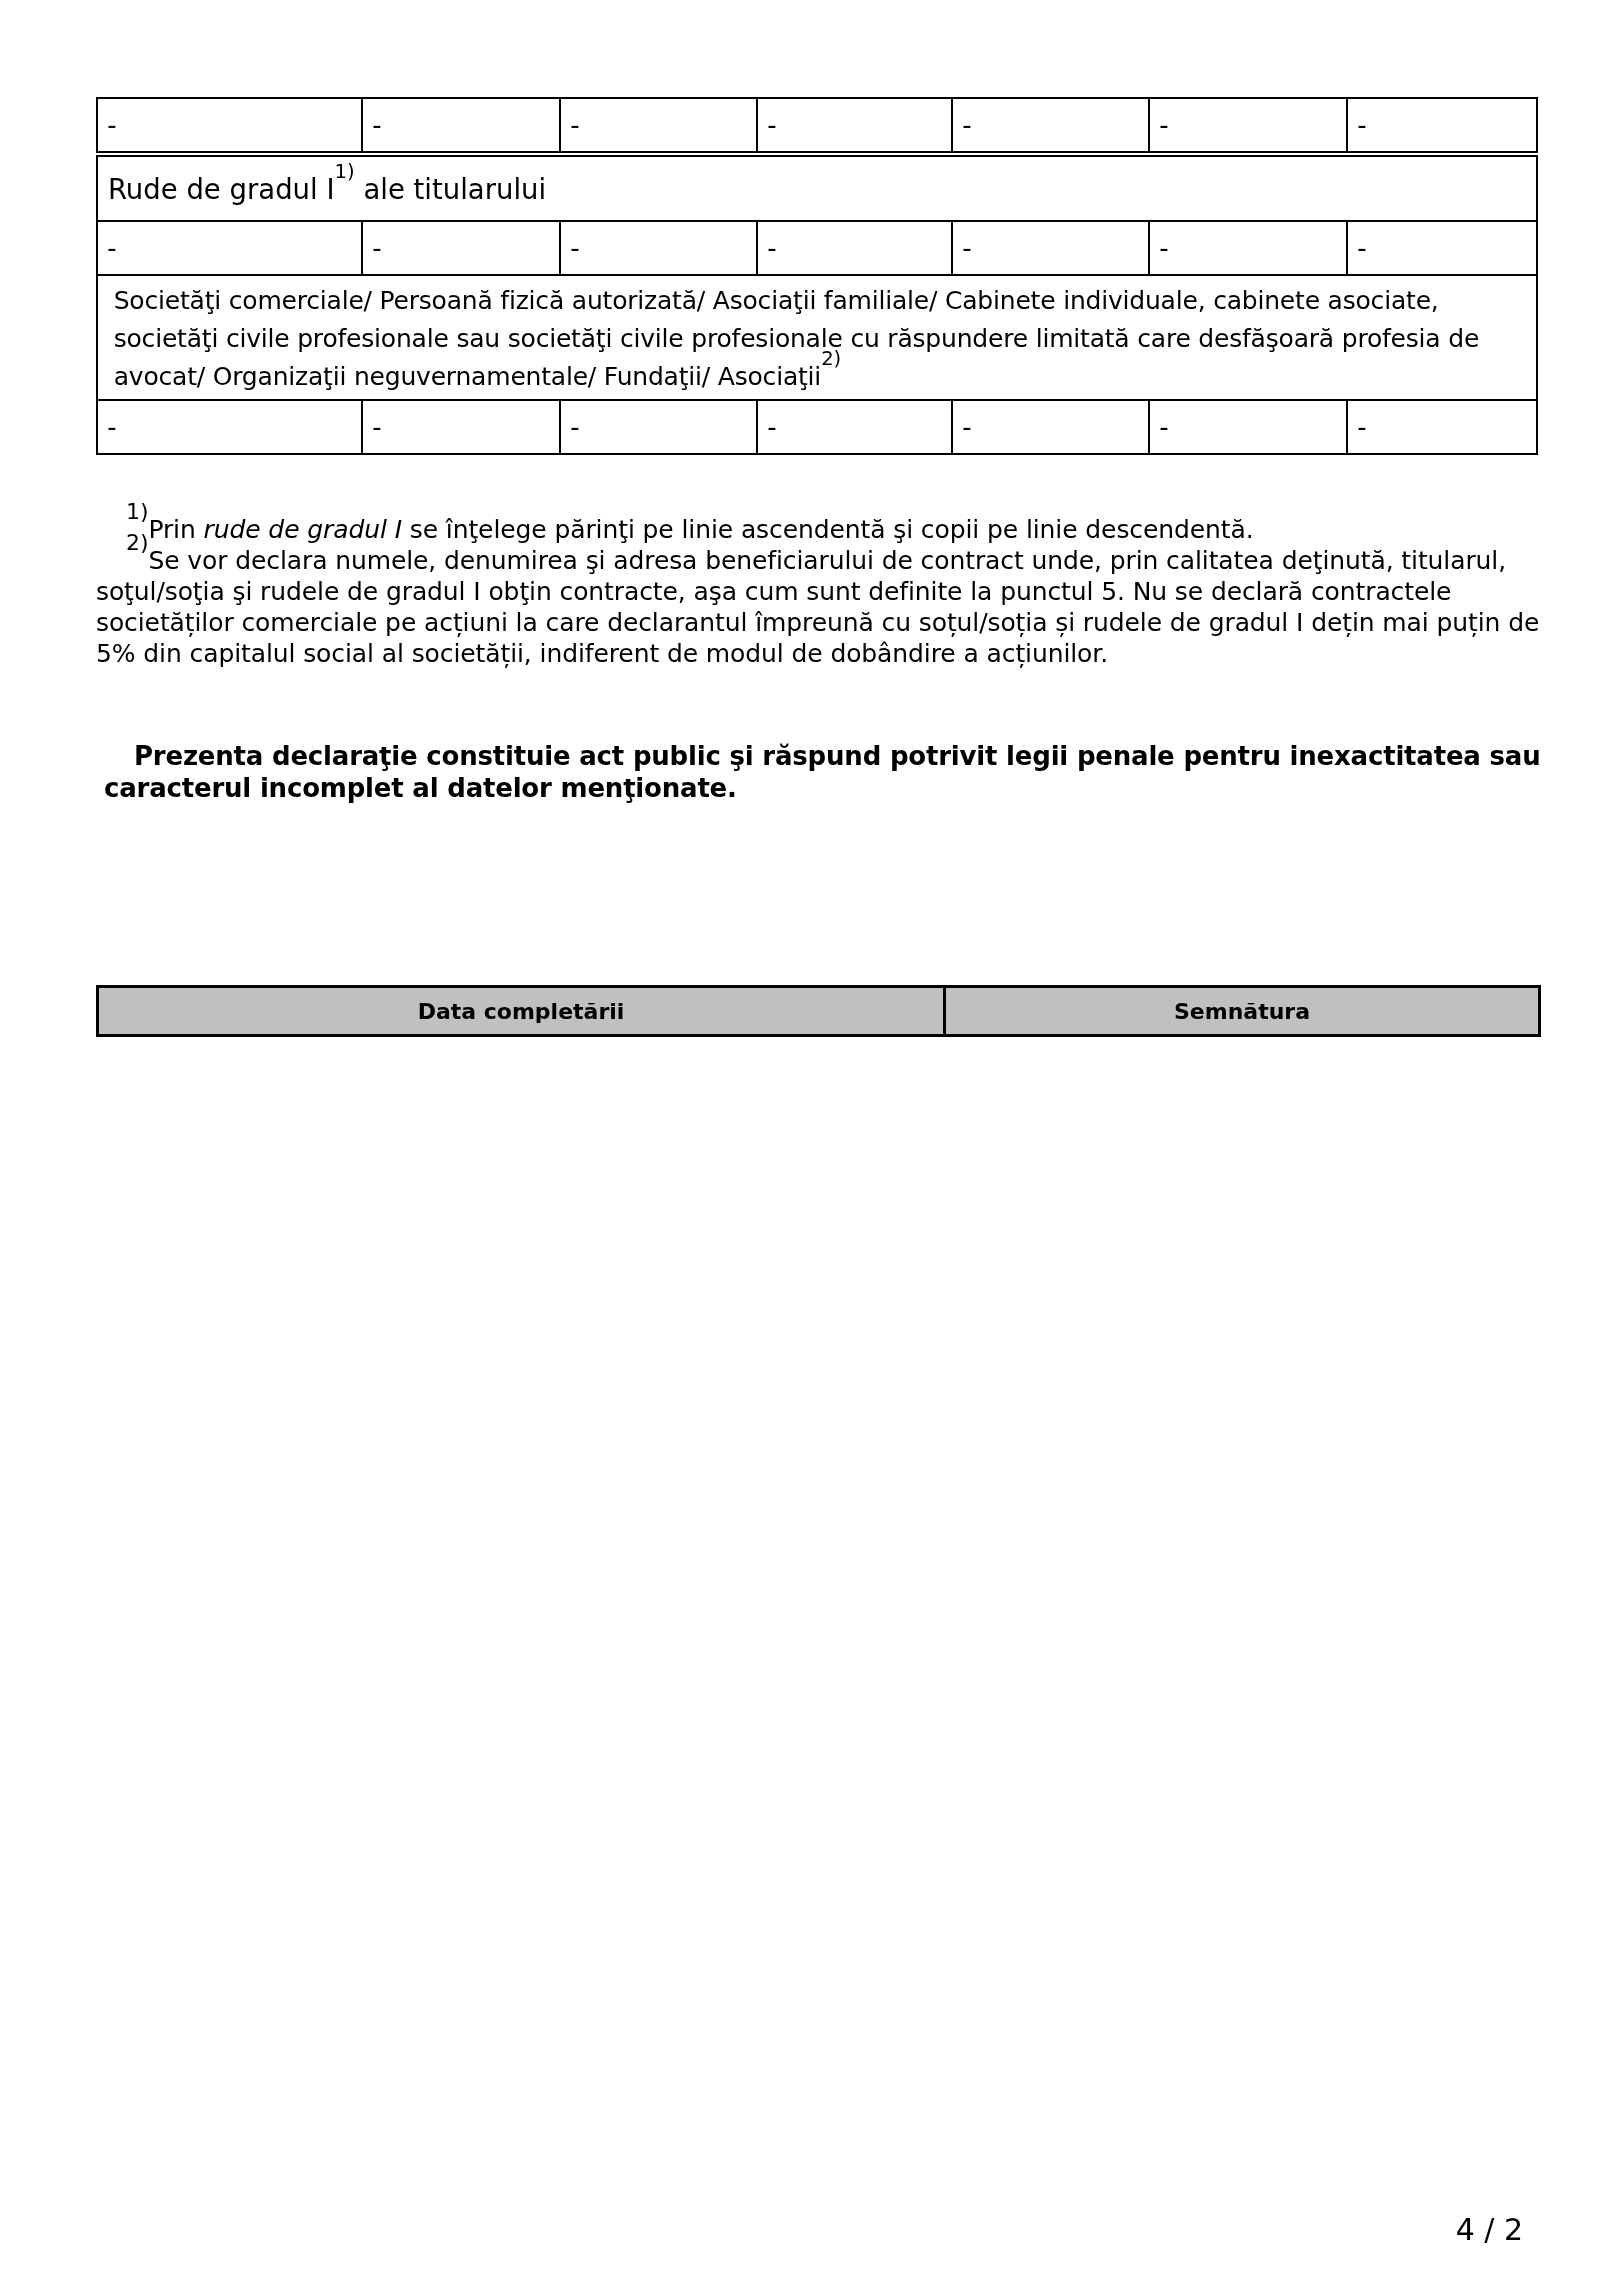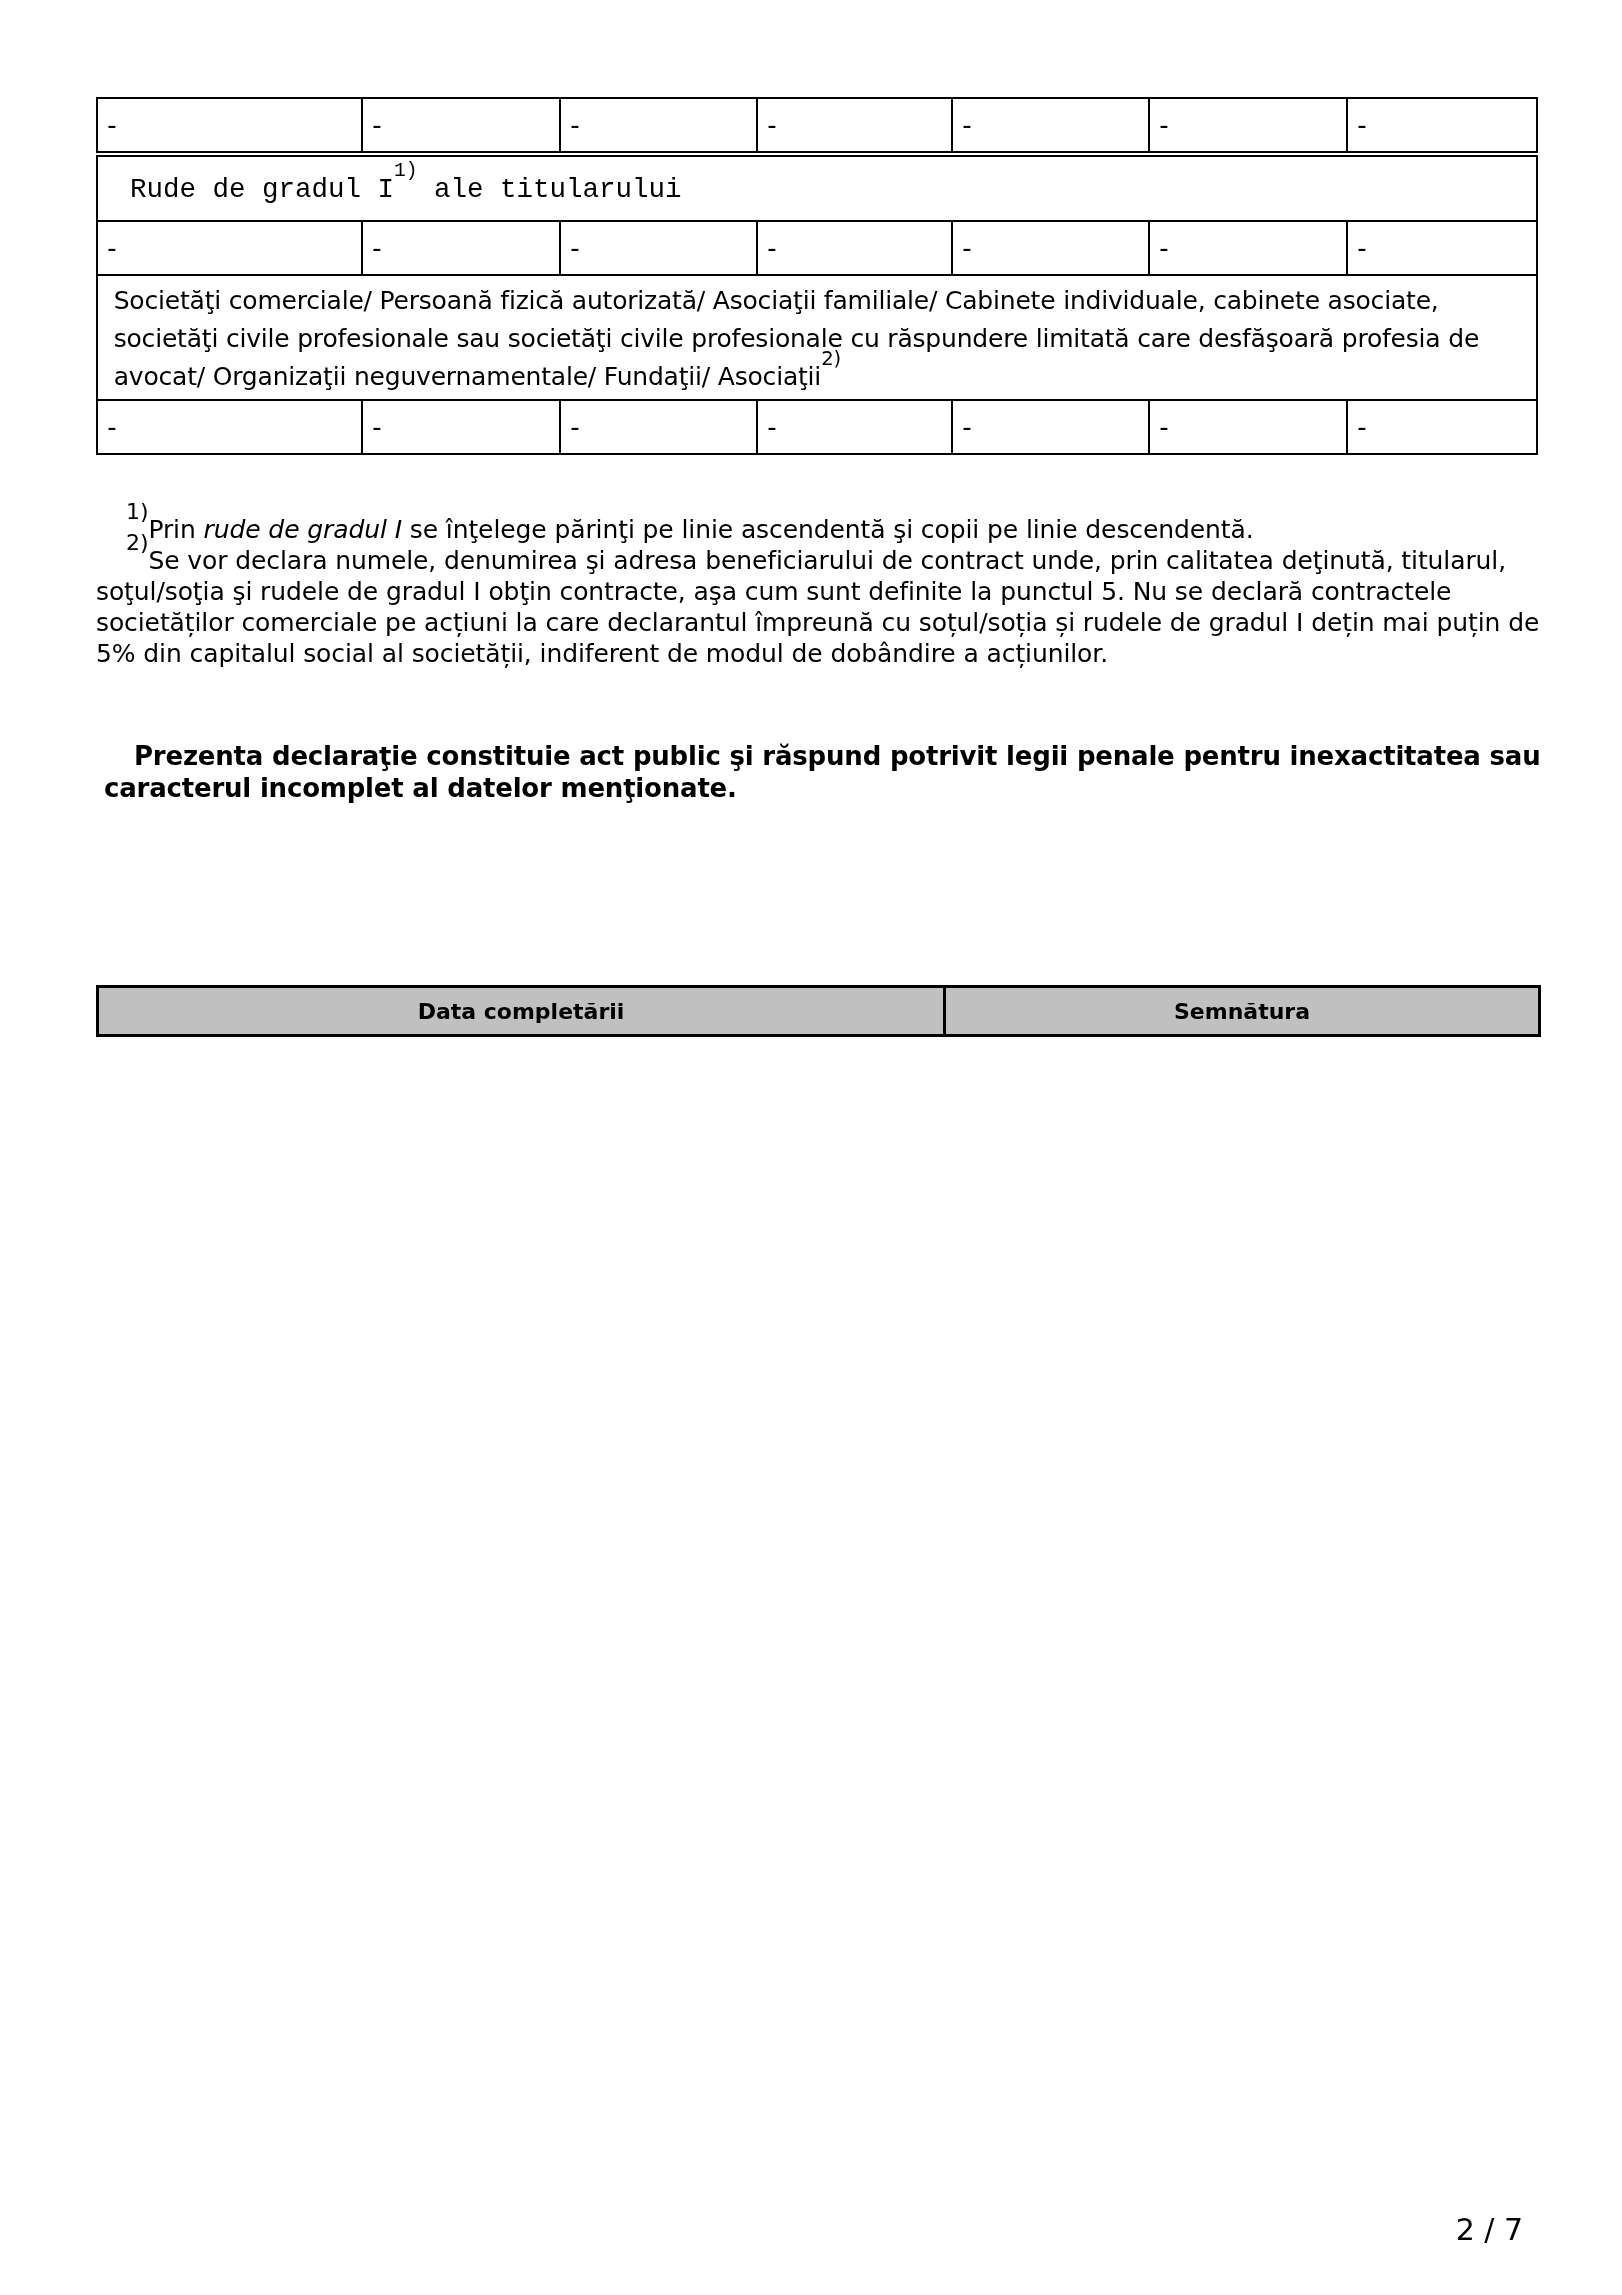--- a/index.html
+++ b/index.html
@@ -33,23 +33,22 @@
   }
   .row7 .cell:last-child { border-right: none; flex: 1 1 auto; }
   .r-dash { height: 56px; }
   .c0 { flex: 0 0 265px; } .c1 { flex: 0 0 198px; } .c2 { flex: 0 0 197px; }
   .c3 { flex: 0 0 195px; } .c4 { flex: 0 0 197px; } .c5 { flex: 0 0 198px; }
   .c6 { flex: 0 0 192px; }
 
   .r-rude {
     height: 68px;
     display: flex; align-items: center;
-    padding-left: 32px;
+    padding-left: 10px;
     font-size: 27.5px;
-    font-family: Liberation Mono, monospace;
   }
   .r-para {
     height: 128px;
     padding: 6.5px 11.8px 0 15.7px;
     font-size: 25px;
     line-height: 38px;
     letter-spacing: -0.2px;
   }
   sup.tsup { font-size: 19.6px; position: relative; top: -10.5px; line-height: 0; }
 
@@ -156,14 +155,14 @@
       <col class="col-sig">
     </colgroup>
   <tbody>
     <tr>
       <th>Data completării</th>
       <th>Semnătura</th>
     </tr>
   </tbody>
 </table>
 
-<div class="pagenum">2 / 7</div>
+<div class="pagenum">4 / 2</div>
 
 
 </body></html>

